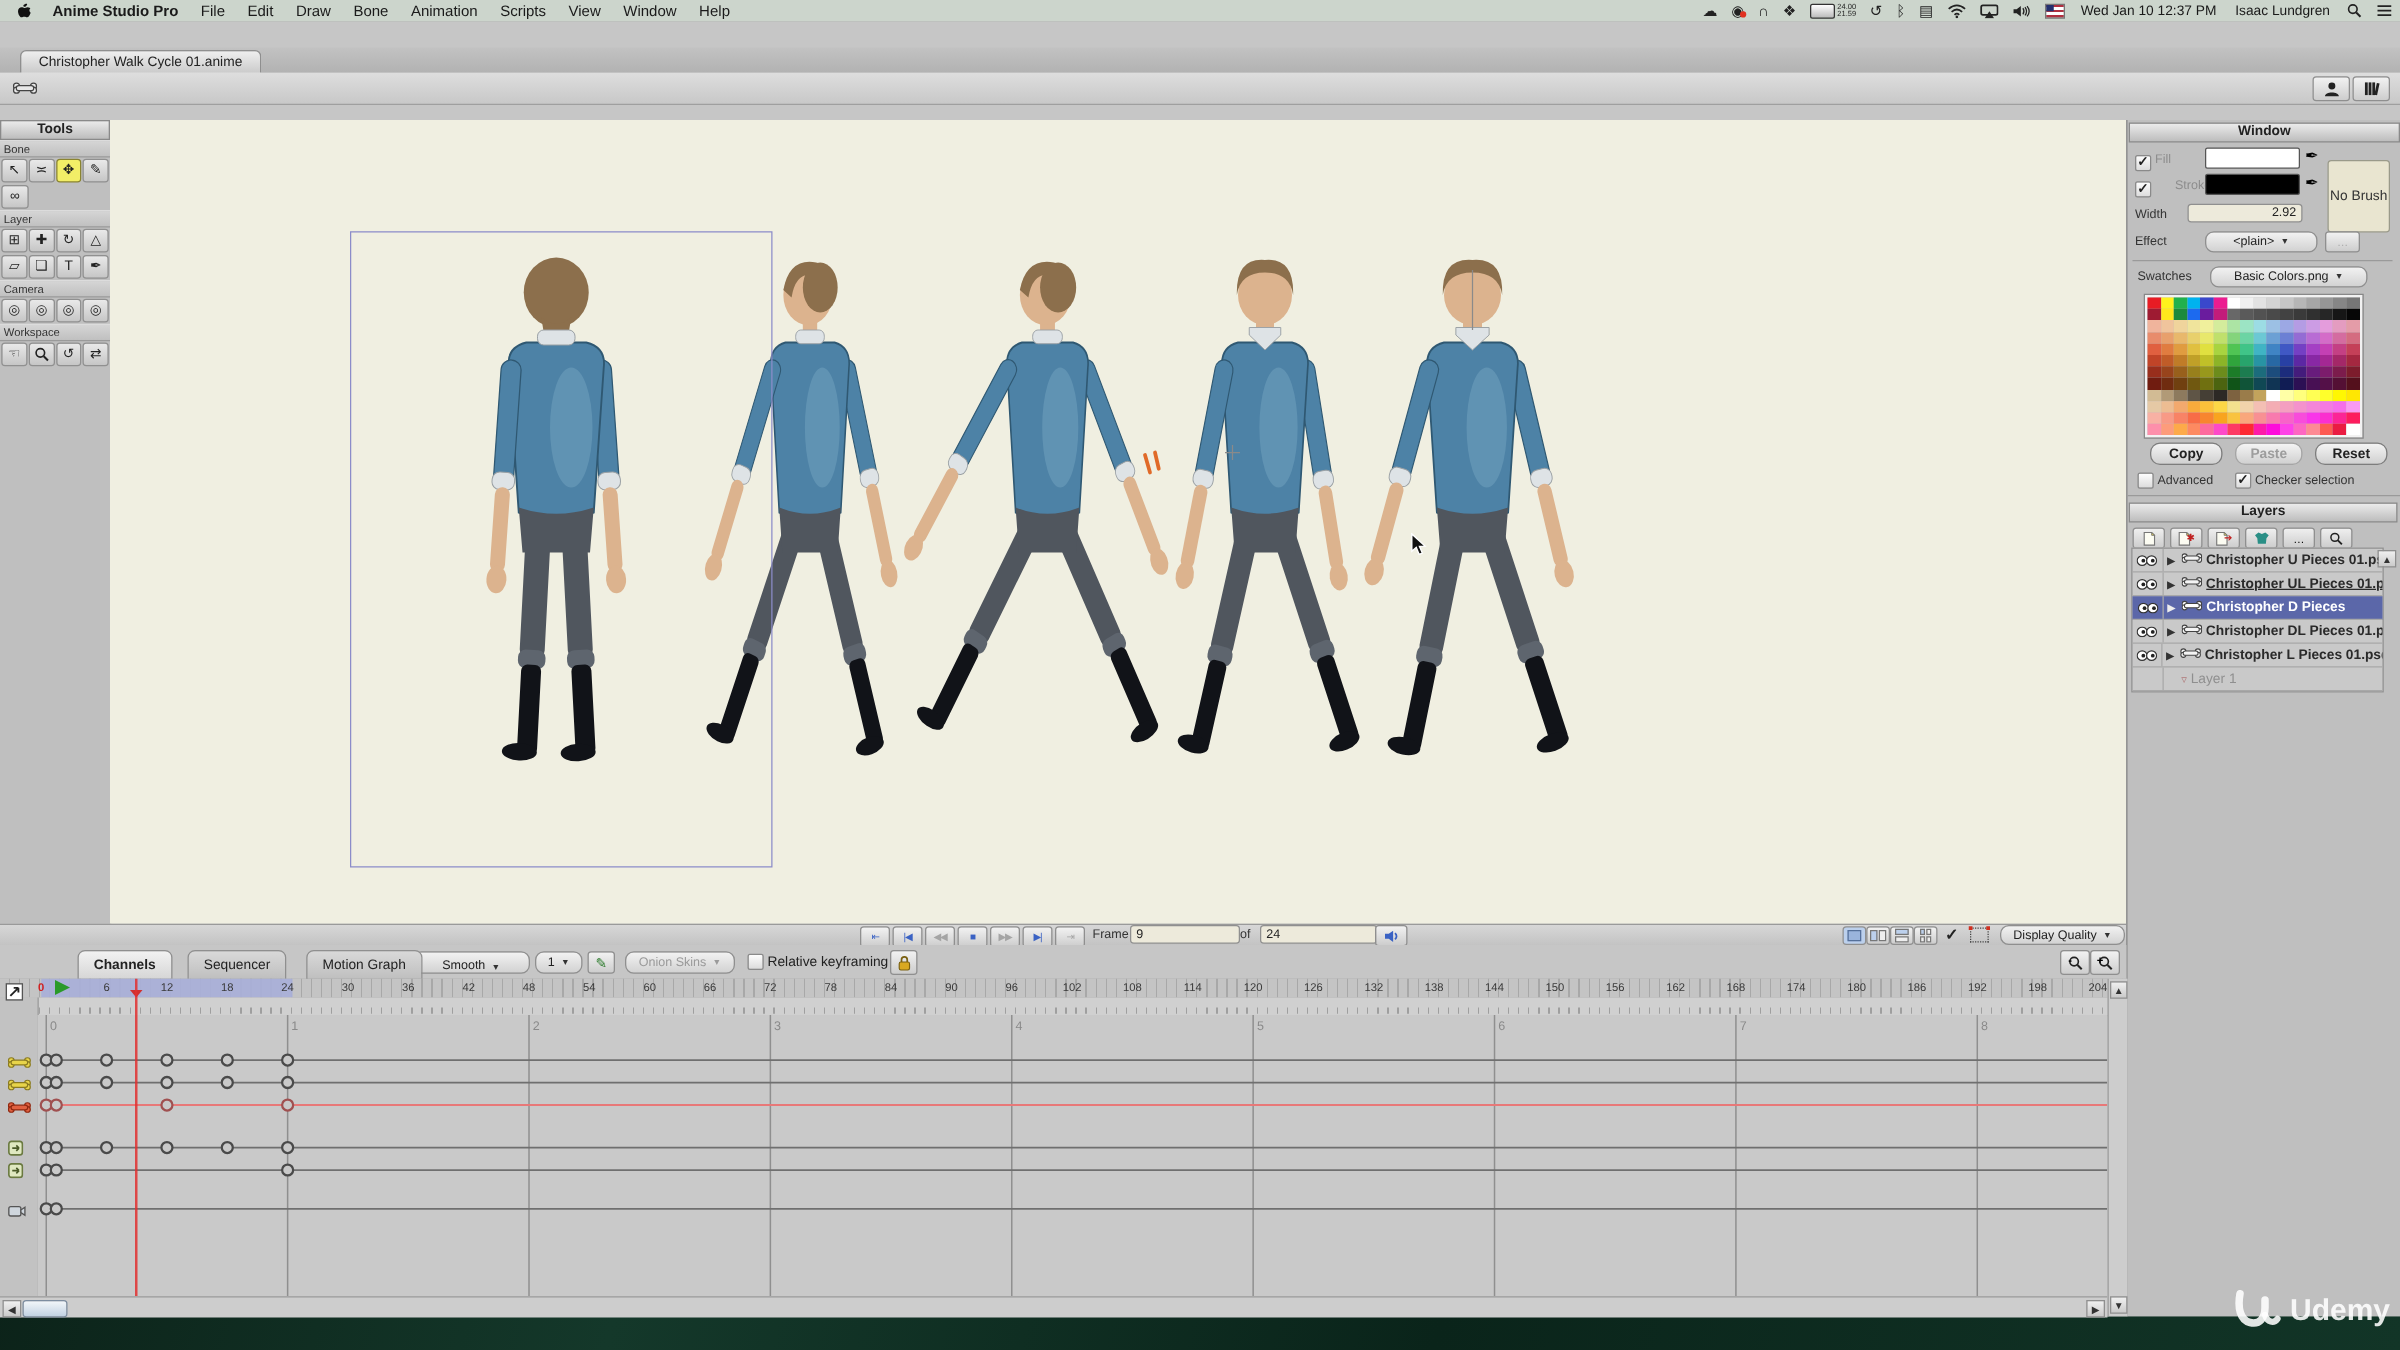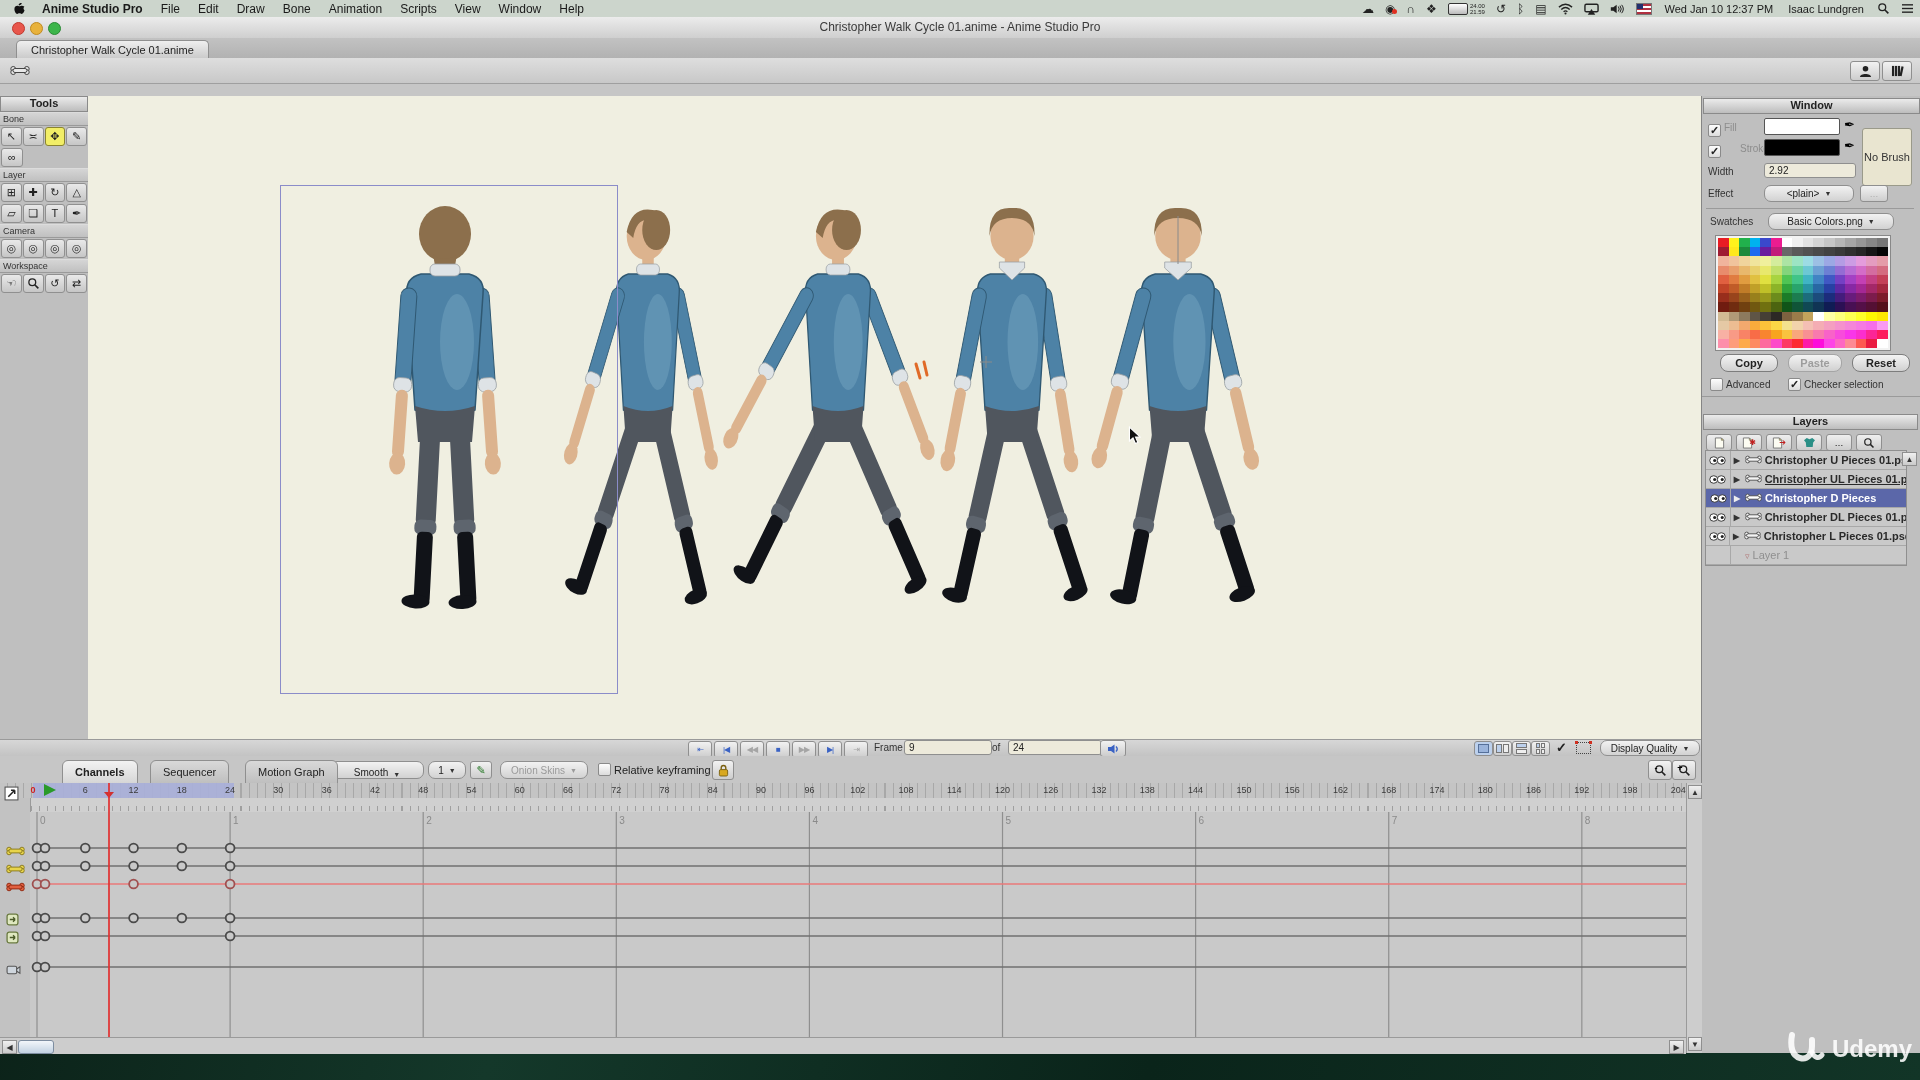--- a/index.html
+++ b/index.html
@@ -272,26 +272,20 @@
       <span class="statusicon">
           <svg width="13" height="11">
             <use href="#svg-list"></use>
           </svg>
         </span>
     </div>
   </div>
 
   <div id="window" class="abs">
 
-    <div id="titlebar" class="abs">
-      <span class="tl" style="left:12px;background:#e8564c;border:1px solid #c0392e;"></span>
-      <span class="tl" style="left:30px;background:#e8b23c;border:1px solid #c08a20;"></span>
-      <span class="tl" style="left:48px;background:#3cb54a;border:1px solid #2a8a34;"></span>
-      <span id="title-text">Christopher Walk Cycle 01.anime - Anime Studio Pro</span>
-    </div>
 
     <div id="tabbar" class="abs">
       <span id="doc-tab">Christopher Walk Cycle 01.anime</span>
     </div>
 
     <div id="main-toolbar" class="abs">
       <span class="abs" style="left:8px;top:3px;width:24px;height:19px;display:flex;align-items:center;justify-content:center;">
         <svg width="20" height="11">
             <use href="#svg-bone" fill="#e8e8e8" stroke="#444" stroke-width="1"></use>
           </svg>
@@ -622,21 +616,21 @@
       <div class="abs" style="left:6px;top:24px;"><span class="checkbox">✓</span></div>
       <span class="abs rp-label dim" style="left:22px;top:26px;">Fill</span>
       <span class="abs swatchbox" style="left:62px;top:22px;width:74px;height:15px;background:#ffffff;"></span>
       <span class="abs" style="left:142px;top:21px;font-size:13px;">✒</span>
       <div class="abs" style="left:6px;top:45px;"><span class="checkbox">✓</span></div>
       <span class="abs rp-label dim" style="left:22px;top:47px;margin-left:16px;">Stroke</span>
       <span class="abs swatchbox" style="left:62px;top:43px;width:74px;height:15px;background:#000000;"></span>
       <span class="abs" style="left:142px;top:42px;font-size:13px;">✒</span>
       <span class="abs" style="left:160px;top:32px;width:48px;height:56px;background:#e9e5d0;border:1px solid #9a9a8a;border-radius:3px;display:flex;align-items:center;justify-content:center;text-align:center;font-size:11px;color:#333;">No Brush</span>
       <span class="abs rp-label" style="left:6px;top:70px;">Width</span>
-      <span class="abs field" style="left:62px;top:67px;width:82px;">2.92</span>
+      <span class="abs field" style="left:48px;top:67px;width:82px;text-align:right;">2.92</span>
       <span class="abs rp-label" style="left:6px;top:92px;">Effect</span>
       <span class="abs ddown" style="left:62px;top:89px;width:88px;height:15px;">
           <span>&lt;plain&gt;</span>
           <span class="arr">▼</span>
         </span>
       <span class="abs mbtn" style="left:158px;top:89px;width:26px;height:15px;color:#aaa;">…</span>
       <div class="abs" style="left:4px;top:112px;width:208px;border-top:1px solid #9a9a9a;"></div>
       <span class="abs rp-label" style="left:8px;top:120px;">Swatches</span>
       <span class="abs ddown" style="left:66px;top:117px;width:124px;height:15px;">
           <span>Basic Colors.png</span>
@@ -838,21 +832,21 @@
         </div>
       <span class="abs pillbtn" style="left:18px;top:258px;width:56px;height:16px;">Copy</span>
       <span class="abs pillbtn dis" style="left:86px;top:258px;width:52px;height:16px;">Paste</span>
       <span class="abs pillbtn" style="left:150px;top:258px;width:56px;height:16px;">Reset</span>
       <span class="abs checkbox" style="left:8px;top:282px;"></span>
       <span class="abs rp-label" style="left:24px;top:283px;">Advanced</span>
       <span class="abs checkbox" style="left:86px;top:282px;">✓</span>
       <span class="abs rp-label" style="left:102px;top:283px;">Checker selection</span>
       <div class="abs" style="left:0;top:300px;width:219px;border-top:1px solid #9a9a9a;"></div>
 
-      <div class="abs" id="layers-sub" style="left:0;top:316px;width:217px;height:653px;">
+      <div class="abs" id="layers-sub" style="left:0;top:304px;width:217px;height:653px;">
         <div class="panel-header" style="margin:2px 1px 0 1px;">Layers</div>
         <div id="layers-toolbar" style="display:flex;gap:4px;padding:4px 0 0 4px;">
             <span class="lay-toolbtn">
               <svg width="11" height="12">
                 <use href="#svg-page"></use>
               </svg>
             </span>
             <span class="lay-toolbtn">
               <svg width="11" height="12">
                 <use href="#svg-page"></use>

